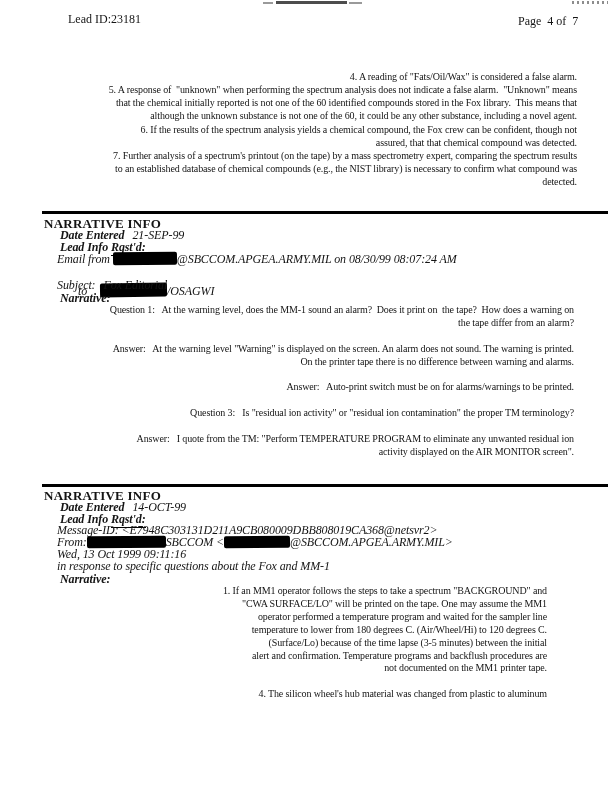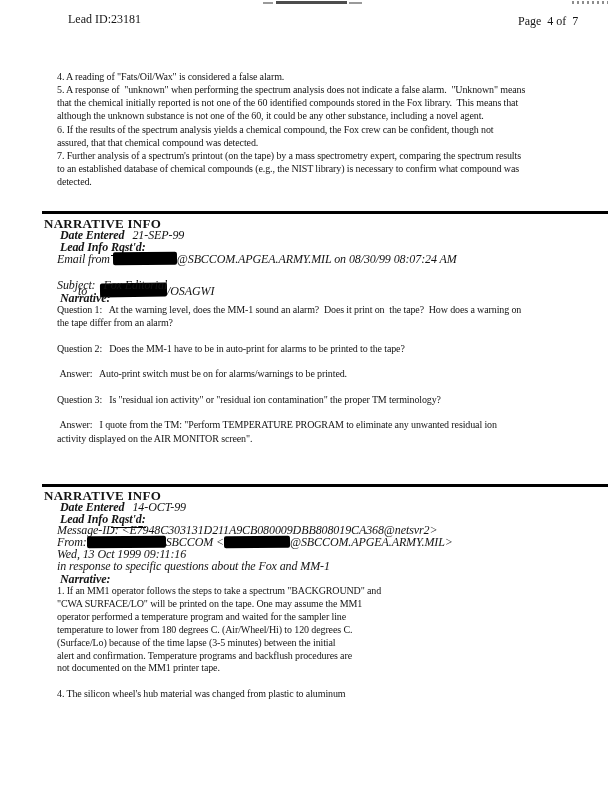--- a/index.html
+++ b/index.html
@@ -2,21 +2,21 @@
 <html><head>
 <meta charset="utf-8">
 <style>
   html,body{margin:0;padding:0;}
   body{
     width:611px;height:792px;background:#ffffff;
     font-family:"Liberation Serif", serif;color:#141414;
     position:relative;overflow:hidden;
   }
   .abs{position:absolute;}
-  .prewrap{white-space:pre-wrap;}
+  .prewrap{white-space:pre-wrap;text-align:right;}
   .b{font-weight:bold;}
   .small{font-size:12px;}
   .body-txt{font-size:10px;line-height:13.15px;letter-spacing:-0.12px;}
   .field-txt{font-size:12px;letter-spacing:-0.1px;font-style:italic;}
   
   .artifact-line{left:276px;top:1px;width:71px;height:3px;background:#4d4d4d;}
   .artifact-line-l{left:263px;top:2px;width:10px;height:2px;background:#9a9a9a;}
   .artifact-line-r{left:349px;top:2px;width:13px;height:2px;background:#9a9a9a;}
   .corner-marks{top:1px;right:3px;width:36px;height:3px;
     background-image:repeating-linear-gradient(90deg,#8d8d8d 0 2px,transparent 2px 5px);}
@@ -80,21 +80,22 @@
 
 <div class="abs field-txt" style="left:57px;top:278px;">
   <span>Subject:</span><span class="lbl-gap"></span><span>Fox Editorial</span>
 </div>
 
 <div class="abs field-txt b" style="left:60px;top:291px;">Narrative:</div>
 
 <div class="abs body-txt qa-wrap" style="left:57px;top:303px;width:517px;">
   <div class="qa-block prewrap">Question 1:   At the warning level, does the MM-1 sound an alarm?  Does it print on  the tape?  How does a warning on
 the tape differ from an alarm?</div>
-  <div class="qa-block prewrap">Question 2:   Does the MM-1 have to be in auto-print for alarms to be printed to the tape?</div>
+  <div class="qa-block prewrap"> Answer:   At the warning level "Warning" is displayed on the screen. An alarm does not sound. The warning is printed.
+On the printer tape there is no difference between warning and alarms.</div>
   <div class="qa-block prewrap"> Answer:   Auto-print switch must be on for alarms/warnings to be printed.</div>
   <div class="qa-block prewrap">Question 3:   Is "residual ion activity" or "residual ion contamination" the proper TM terminology?</div>
   <div class="qa-block prewrap"> Answer:   I quote from the TM: "Perform TEMPERATURE PROGRAM to eliminate any unwanted residual ion
 activity displayed on the AIR MONITOR screen".</div>
 </div>
 
 <div class="abs rule" style="top:484px;"></div>
 <div class="abs sec-title" style="top:488px;">NARRATIVE INFO</div>
 
 <div class="abs field-txt" style="left:60px;top:500px;">

